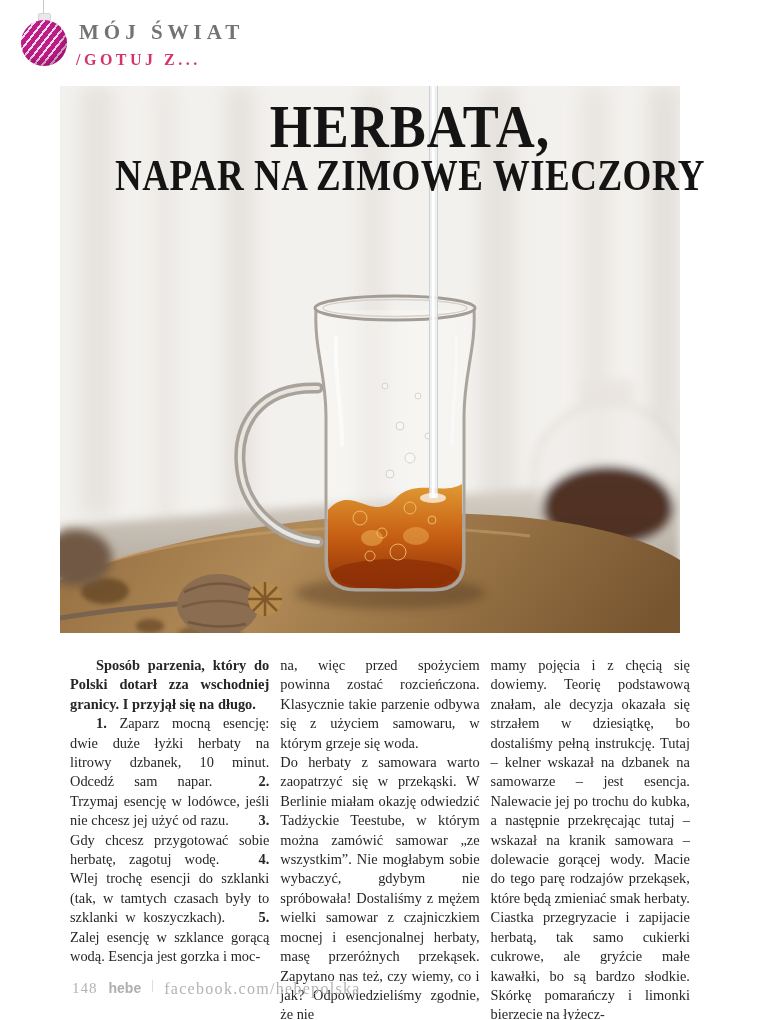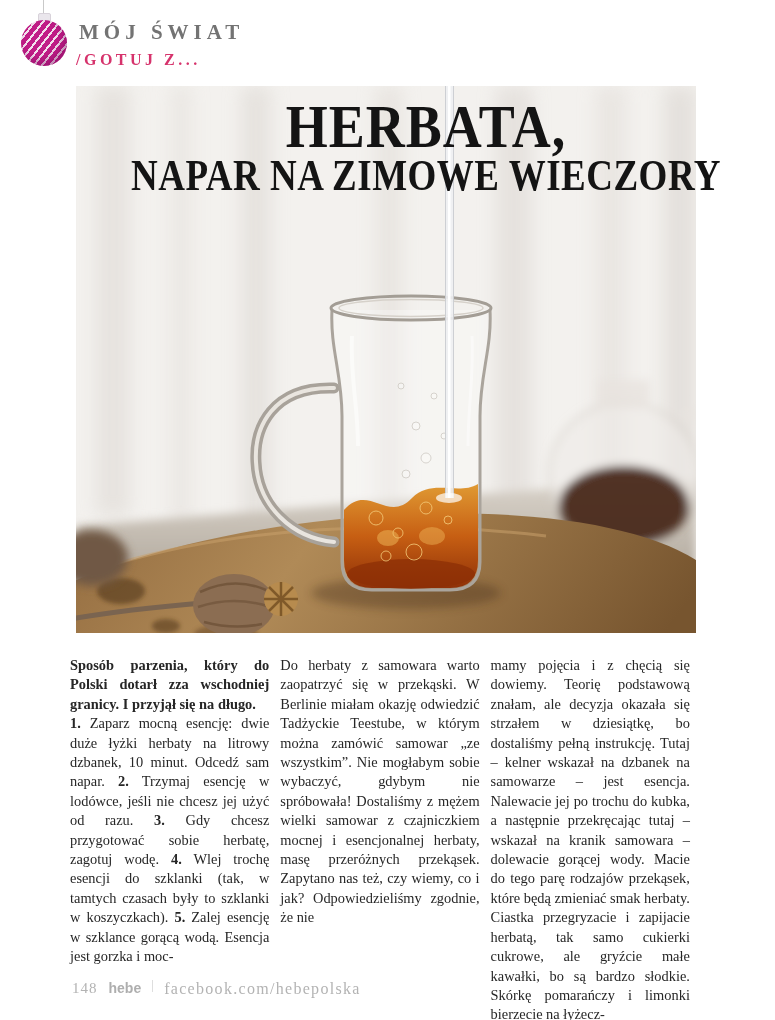--- a/index.html
+++ b/index.html
@@ -19,37 +19,37 @@
         border:1px solid #d8d2da;border-radius:2px;}
   .ornament-ball{position:absolute;left:21px;top:20px;width:46px;height:46px;border-radius:50%;
         background:repeating-linear-gradient(128deg,var(--ornament-magenta) 0 4.5px,#f3e2ee 4.5px 6.5px);
         box-shadow:inset -4px -5px 8px rgba(120,10,90,.45);}
   .section-label{position:absolute;left:79px;top:20px;font-size:21px;font-weight:bold;
         letter-spacing:5px;color:#737373;}
   .subsection-label{position:absolute;left:76px;top:51px;font-size:16px;font-weight:bold;
         letter-spacing:3.5px;color:var(--accent-pink);}
 
   
-  .photo{position:absolute;left:76px;top:86px;width:700px;height:547px;margin:0;}
+  .photo{position:absolute;left:60px;top:86px;width:700px;height:547px;margin:0;}
   .photo svg{position:absolute;left:0;top:0;}
   .overlay{position:absolute;left:0;width:100%;text-align:center;color:#141414;z-index:2;}
   .title1{top:6px;font-size:54px;font-weight:bold;letter-spacing:1px;}
   .title1 span{display:inline-block;transform:scaleY(1.12);transform-origin:top;}
   .title2{top:64px;font-size:37px;font-weight:bold;letter-spacing:.5px;}
   .title2 span{display:inline-block;transform:scaleY(1.18);transform-origin:top;}
   .lead{top:116px;font-size:17px;font-weight:bold;line-height:23px;}
 
   
   .cols{position:absolute;left:70px;top:656px;width:620px;display:flex;gap:11px;}
   .col{flex:0 0 199.3px;width:199.3px;}
   .col-heading{font-family:"DejaVu Sans",sans-serif;font-weight:bold;font-size:14px;
         line-height:21px;text-align:center;color:var(--heading-magenta);letter-spacing:.3px;
         margin:2px 0 5px 0;}
   .col p{margin:0;font-size:14.4px;line-height:19.4px;text-align:justify;color:var(--text-dark);}
-  .col p b{font-weight:bold;}
+  .col p b{font-weight:bold;margin-left:26px;}
 
   
   .footer{position:absolute;left:72px;top:980px;display:flex;gap:11px;
         color:var(--footer-gray);}
   .page-num{font-size:15px;letter-spacing:1px;}
   .brand{font-family:Liberation Sans, sans-serif;font-weight:bold;font-size:14px;color:#aeaeae;}
   .footer-divider{width:1px;height:12px;background:#dedede;}
   .fb-link{font-size:16px;letter-spacing:1.3px;}
 </style>
 </head>
@@ -181,20 +181,21 @@
     <div class="overlay title1"><span>HERBATA,</span></div>
     <div class="overlay title2"><span>NAPAR NA ZIMOWE WIECZORY</span></div>
   </figure>
 
   <div class="cols">
       <div class="col">
         <p><b>Sposób parzenia, który do Polski dotarł zza wschodniej granicy. I przyjął się na długo.</b></p>
         <p><b>1.</b><span> Zaparz mocną esencję: dwie duże łyżki herbaty na litrowy dzbanek, 10 minut. Odcedź sam napar. </span><b>2.</b><span> Trzymaj esencję w lodówce, jeśli nie chcesz jej użyć od razu. </span><b>3.</b><span> Gdy chcesz przygotować sobie herbatę, zagotuj wodę. </span><b>4.</b><span> Wlej trochę esencji do szklanki (tak, w tamtych czasach były to szklanki w koszyczkach). </span><b>5.</b><span> Zalej esencję w szklance gorącą wodą. Esencja jest gorzka i moc-</span></p>
       </div>
       <div class="col">
+        <p><span>na, więc przed spożyciem powinna zostać rozcieńczona. Klasycznie takie parzenie odbywa się z użyciem samowaru, w którym grzeje się woda.</span></p>
         <p><span>Do herbaty z samowara warto zaopatrzyć się w przekąski. W Berlinie miałam okazję odwiedzić Tadżyckie Teestube, w którym można zamówić samowar „ze wszystkim”. Nie mogłabym sobie wybaczyć, gdybym nie spróbowała! Dostaliśmy z mężem wielki samowar z czajniczkiem mocnej i esencjonalnej herbaty, masę przeróżnych przekąsek. Zapytano nas też, czy wiemy, co i jak? Odpowiedzieliśmy zgodnie, że nie</span></p>
       </div>
       <div class="col">
         <p><span>mamy pojęcia i z chęcią się dowiemy. Teorię podstawową znałam, ale decyzja okazała się strzałem w dziesiątkę, bo dostaliśmy pełną instrukcję. Tutaj – kelner wskazał na dzbanek na samowarze – jest esencja. Nalewacie jej po trochu do kubka, a następnie przekręcając tutaj – wskazał na kranik samowara – dolewacie gorącej wody. Macie do tego parę rodzajów przekąsek, które będą zmieniać smak herbaty. Ciastka przegryzacie i zapijacie herbatą, tak samo cukierki cukrowe, ale gryźcie małe kawałki, bo są bardzo słodkie. Skórkę pomarańczy i limonki bierzecie na łyżecz-</span></p>
       </div>
     </div>
 
   <div class="footer">
     <span class="page-num">148</span>
     <span class="brand">hebe</span>

